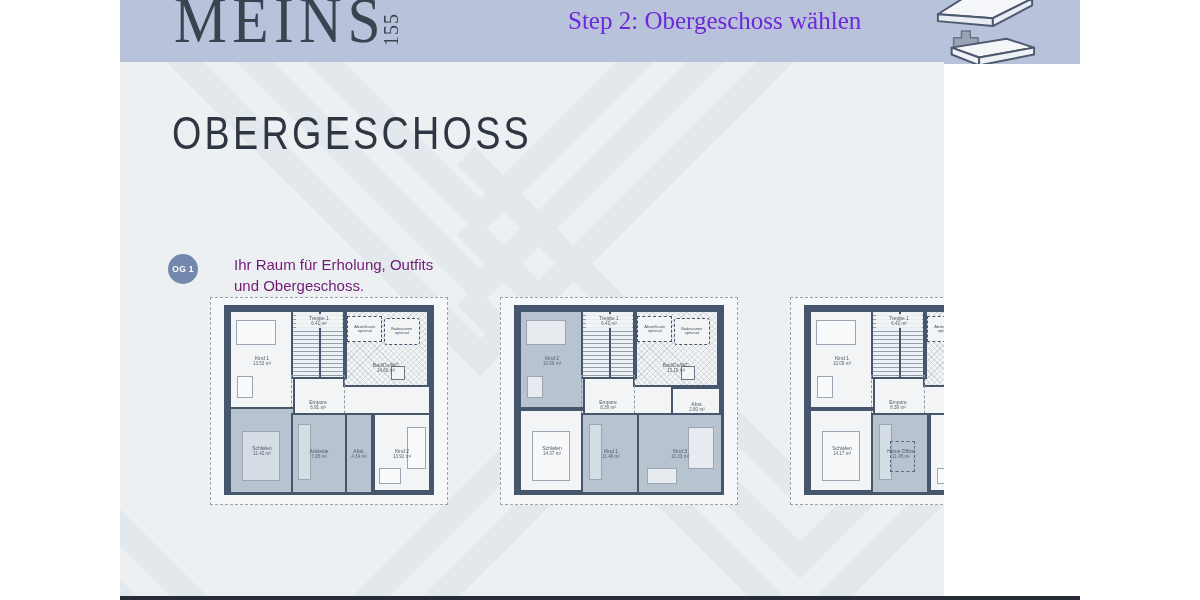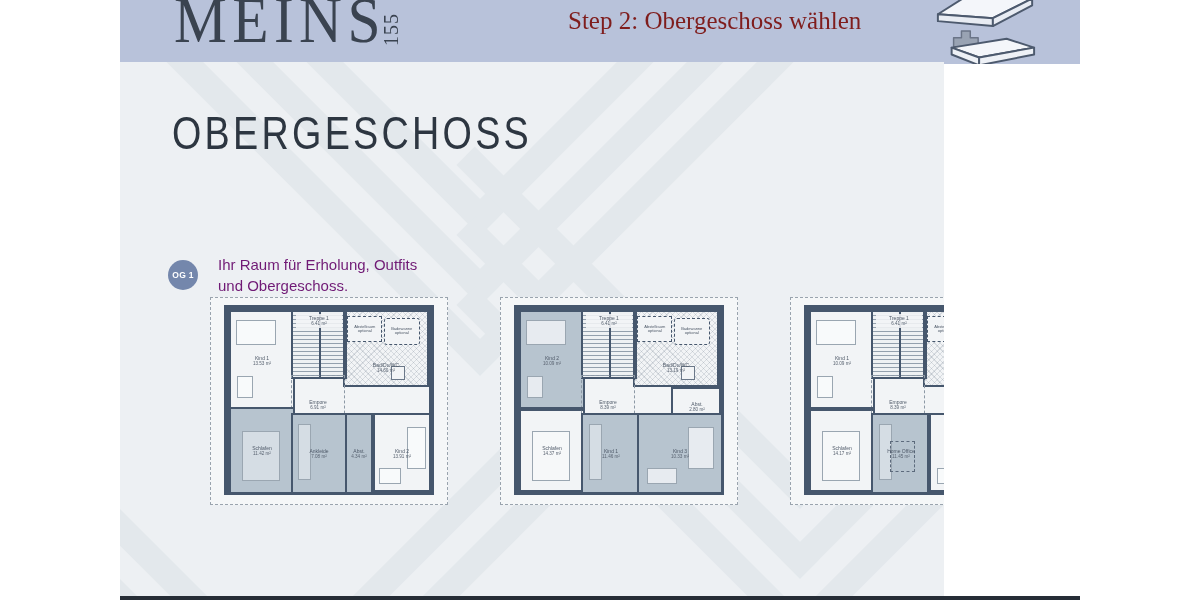--- a/index.html
+++ b/index.html
@@ -4,35 +4,35 @@
 <style>
   html,body{margin:0;padding:0;background:#ffffff;font-family:"Liberation Sans",sans-serif;}
   .stage{position:relative;width:1200px;height:600px;background:#ffffff;overflow:hidden;}
 
   
   .band{position:absolute;left:120px;top:0;width:960px;height:64px;background:#b8c2da;overflow:hidden;font-family:Liberation Serif, serif;}
   .brand{position:absolute;left:54px;top:-18px;font-size:66px;font-weight:300;letter-spacing:6px;
          color:#3a4350;transform:scaleX(.9);transform-origin:left top;white-space:nowrap;}
   .brand-num{position:absolute;left:260px;top:46px;font-size:20px;letter-spacing:1px;color:#3a4350;
          transform-origin:0 0;transform:rotate(-90deg);white-space:nowrap;}
-  .step{position:absolute;left:448px;top:7px;font-size:25px;color:#7f1d1d;white-space:nowrap;}
+  .step{position:absolute;left:448px;top:7px;font-size:25px;color:#6d28d9;white-space:nowrap;}
   .band-icon{position:absolute;left:812px;top:-12px;width:108px;height:80px;}
 
   
   .content{position:absolute;left:120px;top:62px;width:824px;height:538px;background:#edf0f3;overflow:hidden;}
   .pattern{position:absolute;inset:0;pointer-events:none;}
   .chev{position:absolute;transform:translate(-50%,-50%) rotate(45deg);
         border-right:26px solid #e3e8ec;border-bottom:26px solid #e3e8ec;}
   .page-title{position:absolute;left:52px;top:44px;font-size:46px;font-weight:300;letter-spacing:4px;
         color:#2d3641;transform:scaleX(.82);transform-origin:left top;white-space:nowrap;}
 
   
   .option{position:absolute;top:192px;width:292px;height:330px;z-index:1;}
   .opt-1{left:42px;} .opt-2{left:332px;} .opt-3{left:622px;}
-  .option-head{display:flex;gap:20px;padding-left:6px;align-items:center;}
+  .option-head{display:flex;gap:36px;padding-left:6px;align-items:flex-start;}
   .badge{width:30px;height:30px;border-radius:50%;background:#7487ac;color:#ffffff;
          display:flex;align-items:center;justify-content:center;font-size:8.5px;font-weight:bold;
          letter-spacing:.3px;flex:0 0 auto;cursor:pointer;}
   .desc{font-size:15px;line-height:1.4;color:#701a75;}
 
   
   .plan{position:absolute;left:48px;top:43px;width:236px;height:206px;border:1px dashed #9aa4ae;
         background:#f5f7f8;cursor:pointer;}
   .house{position:absolute;left:13px;right:13px;top:7px;bottom:9px;border:5px solid #46576d;background:#f2f4f6;}
   .room{position:absolute;border:2px solid #46576d;display:flex;flex-direction:column;align-items:center;

